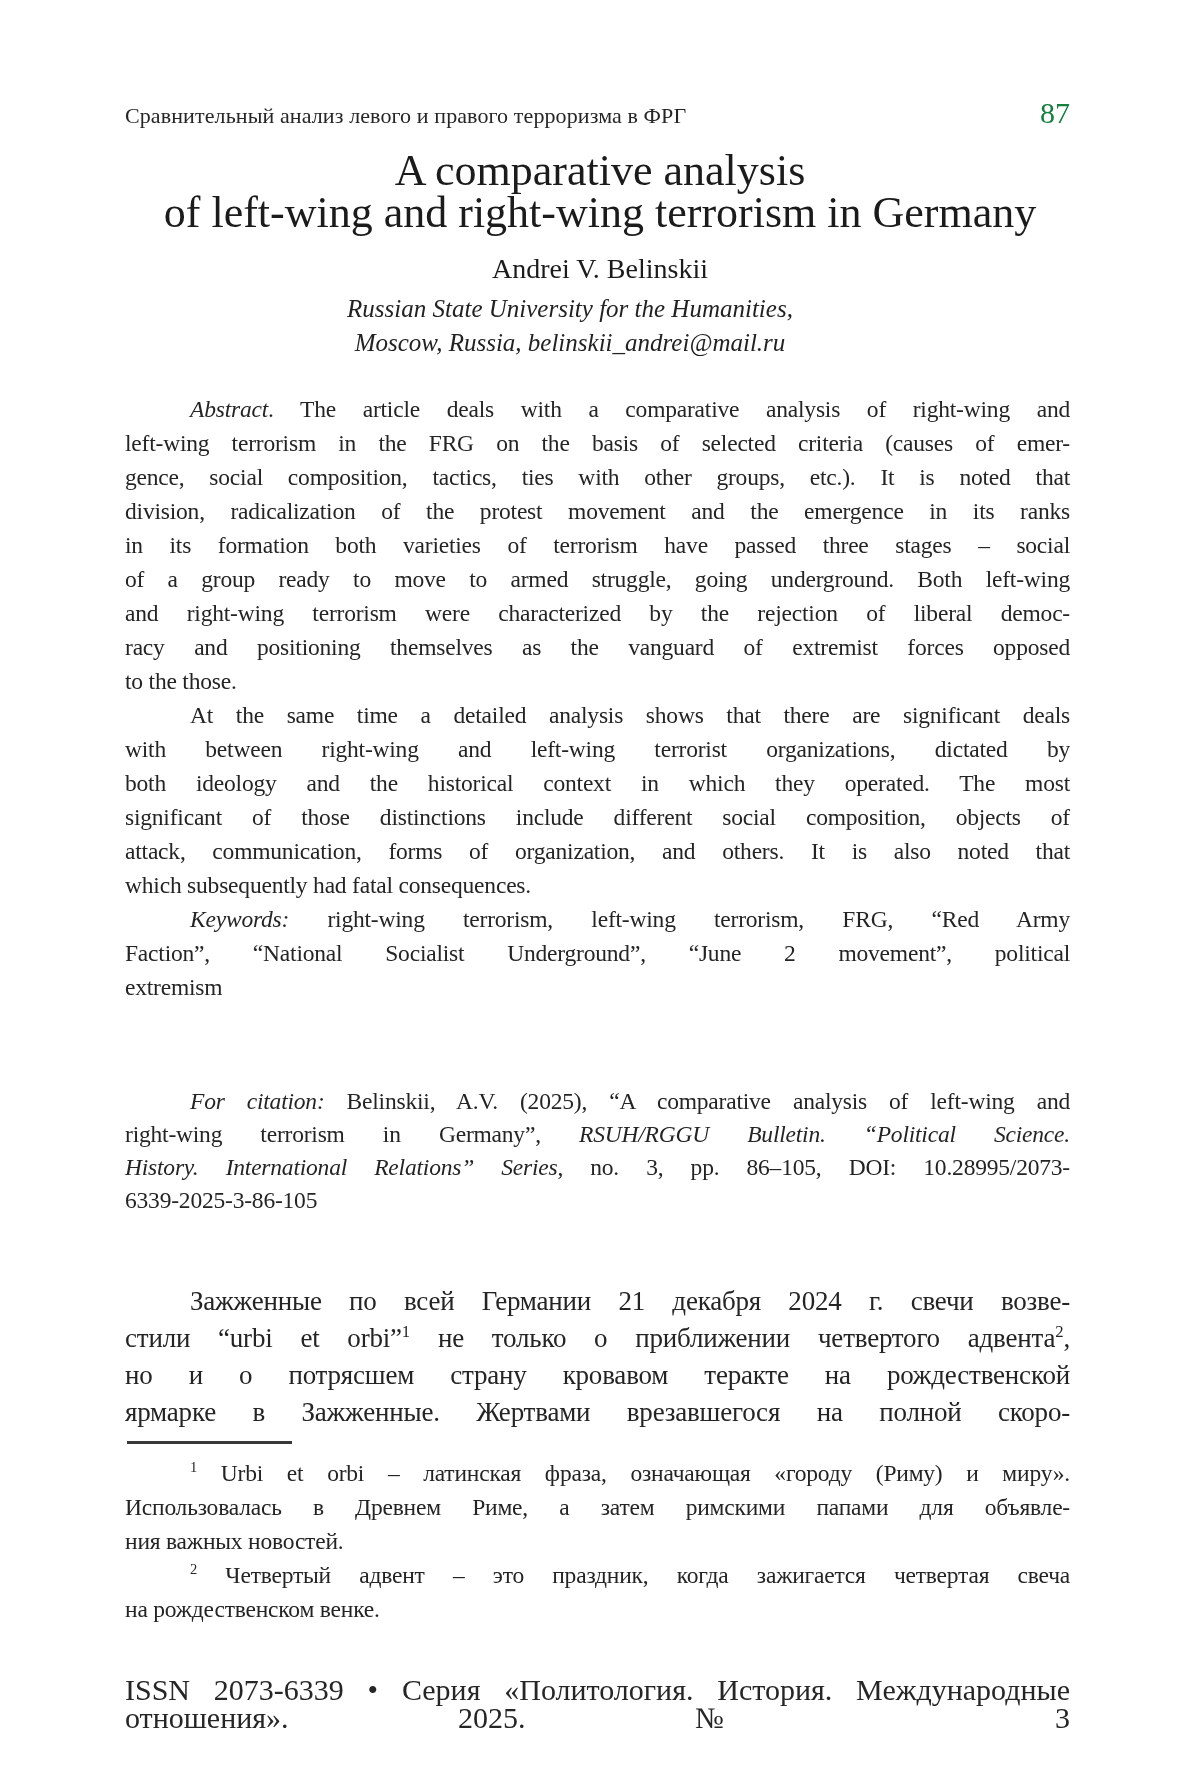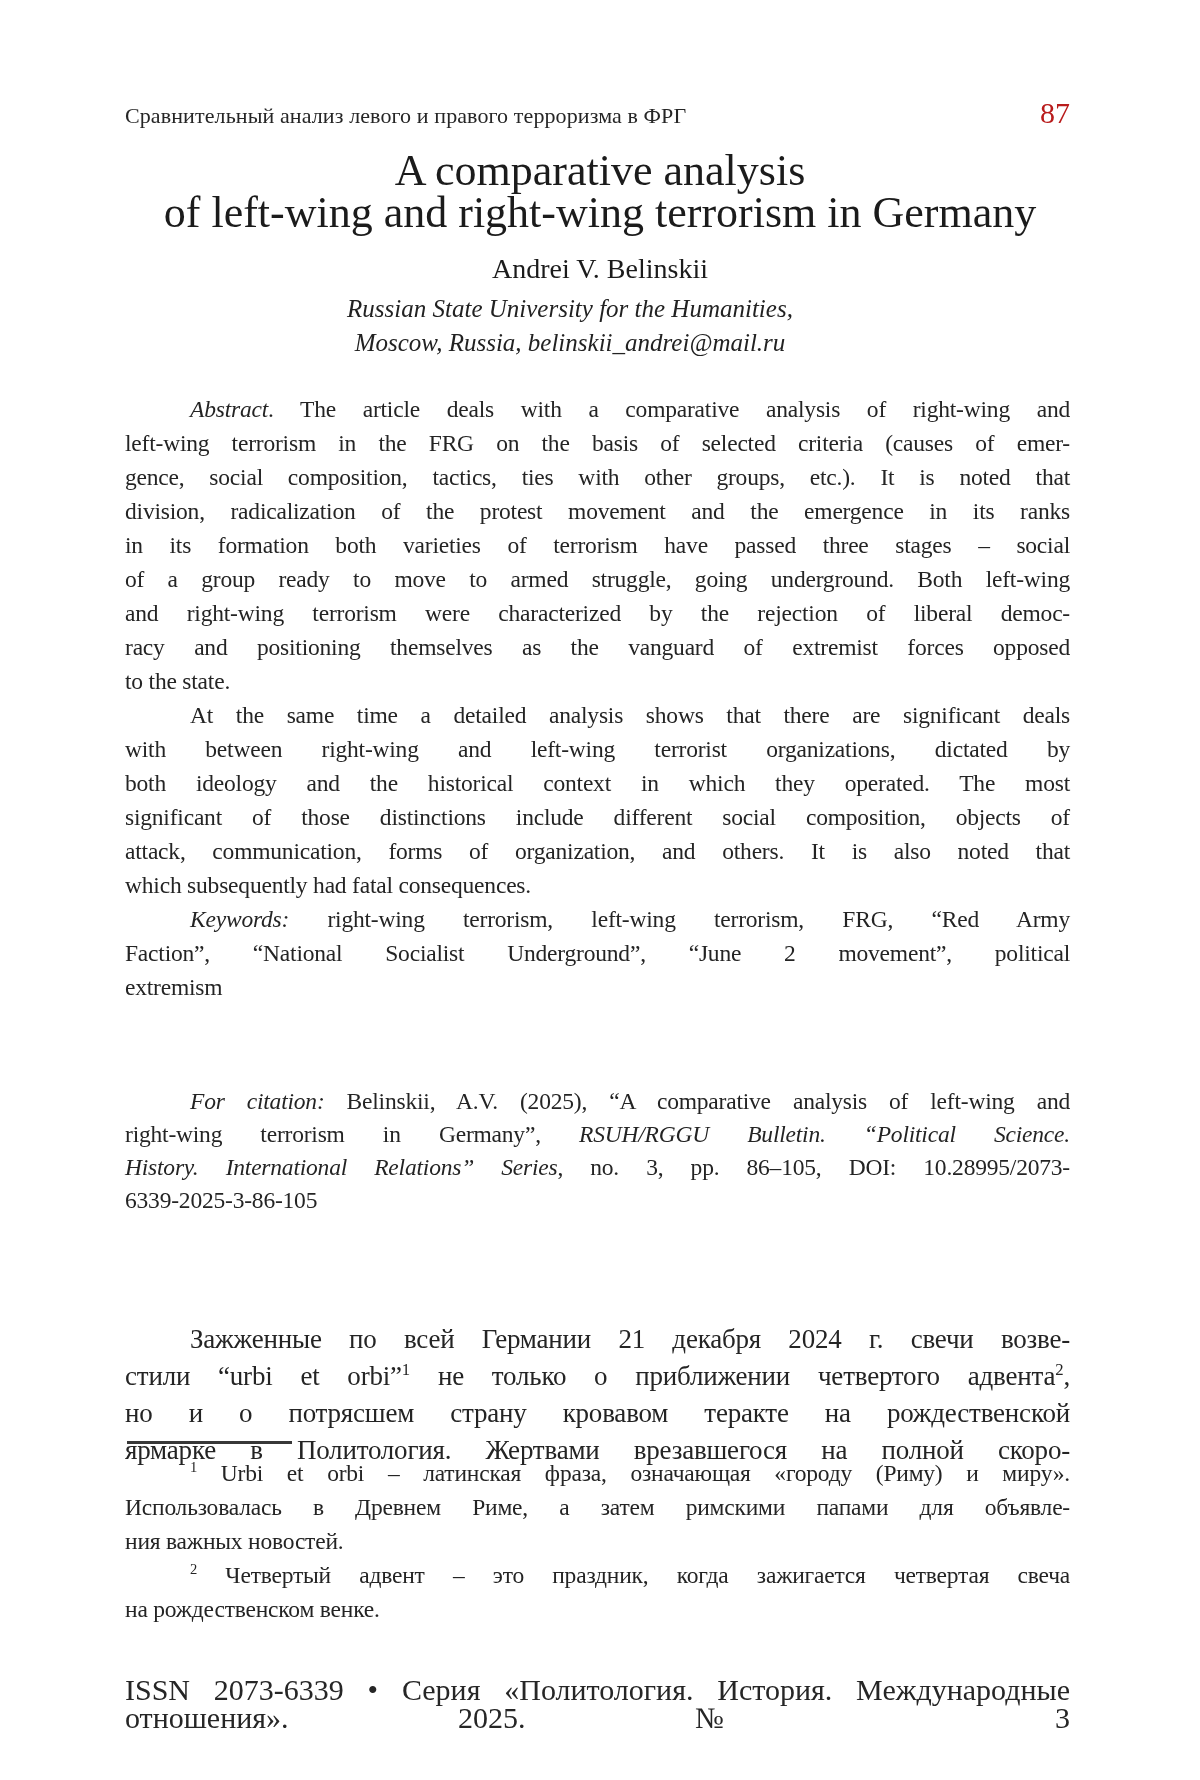--- a/index.html
+++ b/index.html
@@ -8,39 +8,39 @@
     font-family:"Liberation Serif","DejaVu Serif",serif;
     color:#1f1f1f;position:relative;overflow:hidden;
   }
   .page{position:absolute;inset:0;width:1200px;height:1780px;background:#fff;}
 
   .running-row{
     position:absolute;left:125px;right:130px;top:96px;
     display:flex;justify-content:space-between;align-items:baseline;
   }
   .running-head{font-size:22px;letter-spacing:0.1px;color:#262626;}
-  .page-number{font-size:30px;color:#b91c1c;}
+  .page-number{font-size:30px;color:#15803d;}
 
   .title-block{
     position:absolute;top:150px;left:60px;width:1080px;
     text-align:center;font-size:44px;line-height:42px;color:#1b1b1b;
   }
   .author-line{
     position:absolute;top:252px;left:0;width:1200px;
     text-align:center;font-size:28px;line-height:34px;color:#1b1b1b;
   }
   .affil-block{
     position:absolute;top:292px;left:0;width:1140px;
     text-align:center;font-style:italic;font-size:25px;line-height:34px;color:#222;
   }
 
   .textblock{position:absolute;left:125px;width:945px;color:#242424;}
   .front-block{top:392px;font-size:23.5px;line-height:34px;letter-spacing:-0.2px;}
   .citation-block{top:1085px;font-size:23.5px;line-height:33px;letter-spacing:-0.2px;}
-  .russian-block{top:1321px;font-size:27px;line-height:37px;letter-spacing:-0.2px;}
+  .russian-block{top:1283px;font-size:27px;line-height:37px;letter-spacing:-0.2px;}
   .footnotes-block{top:1456px;font-size:23.5px;line-height:34px;letter-spacing:-0.2px;}
 
   .tline{text-align:justify;text-align-last:justify;}
   .tline.last{text-align-last:left;}
   .tline.ind{text-indent:65px;}
   .it{font-style:italic;}
   .sup{vertical-align:super;font-size:0.62em;line-height:0;}
 
   .fn-rule{
     position:absolute;left:127px;top:1441px;width:165px;height:3px;
@@ -78,21 +78,21 @@
   <div class="textblock front-block">
     <div>
         <div class="tline ind"><span class="it">Abstract</span><span>. The article deals with a comparative analysis of right-wing and</span></div>
         <div class="tline"><span>left-wing terrorism in the FRG on the basis of selected criteria (causes of emer-</span></div>
         <div class="tline"><span>gence, social composition, tactics, ties with other groups, etc.). It is noted that</span></div>
         <div class="tline"><span>division, radicalization of the protest movement and the emergence in its ranks</span></div>
         <div class="tline"><span>in its formation both varieties of terrorism have passed three stages – social</span></div>
         <div class="tline"><span>of a group ready to move to armed struggle, going underground. Both left-wing</span></div>
         <div class="tline"><span>and right-wing terrorism were characterized by the rejection of liberal democ-</span></div>
         <div class="tline"><span>racy and positioning themselves as the vanguard of extremist forces opposed</span></div>
-        <div class="tline last"><span>to the state.</span></div>
+        <div class="tline last"><span>to the those.</span></div>
       </div>
     <div>
         <div class="tline ind"><span>At the same time a detailed analysis shows that there are significant deals</span></div>
         <div class="tline"><span>with between right-wing and left-wing terrorist organizations, dictated by</span></div>
         <div class="tline"><span>both ideology and the historical context in which they operated. The most</span></div>
         <div class="tline"><span>significant of those distinctions include different social composition, objects of</span></div>
         <div class="tline"><span>attack, communication, forms of organization, and others. It is also noted that</span></div>
         <div class="tline last"><span>which subsequently had fatal consequences.</span></div>
       </div>
     <div>
@@ -106,21 +106,21 @@
       <div class="tline ind"><span class="it">For citation:</span><span> Belinskii, A.V. (2025), “A comparative analysis of left-wing and</span></div>
       <div class="tline"><span>right-wing terrorism in Germany”, </span><span class="it">RSUH/RGGU Bulletin. “Political Science.</span></div>
       <div class="tline"><span class="it">History. International Relations” Series</span><span>, no. 3, pp. 86–105, DOI: 10.28995/2073-</span></div>
       <div class="tline last"><span>6339-2025-3-86-105</span></div>
     </div>
 
   <div class="textblock russian-block">
       <div class="tline ind"><span>Зажженные по всей Германии 21 декабря 2024 г. свечи возве-</span></div>
       <div class="tline"><span>стили “urbi et orbi”</span><span class="sup">1</span><span> не только о приближении четвертого адвента</span><span class="sup">2</span><span>,</span></div>
       <div class="tline"><span>но и о потрясшем страну кровавом теракте на рождественской</span></div>
-      <div class="tline"><span>ярмарке в Политология. Жертвами врезавшегося на полной скоро-</span></div>
+      <div class="tline"><span>ярмарке в Зажженные. Жертвами врезавшегося на полной скоро-</span></div>
     </div>
 
   <div class="fn-rule"></div>
 
   <div class="textblock footnotes-block">
       <div class="tline ind"><span class="sup">1</span><span> Urbi et orbi – латинская фраза, означающая «городу (Риму) и миру».</span></div>
       <div class="tline"><span>Использовалась в Древнем Риме, а затем римскими папами для объявле-</span></div>
       <div class="tline last"><span>ния важных новостей.</span></div>
       <div class="tline ind"><span class="sup">2</span><span> Четвертый адвент – это праздник, когда зажигается четвертая свеча</span></div>
       <div class="tline last"><span>на рождественском венке.</span></div>

